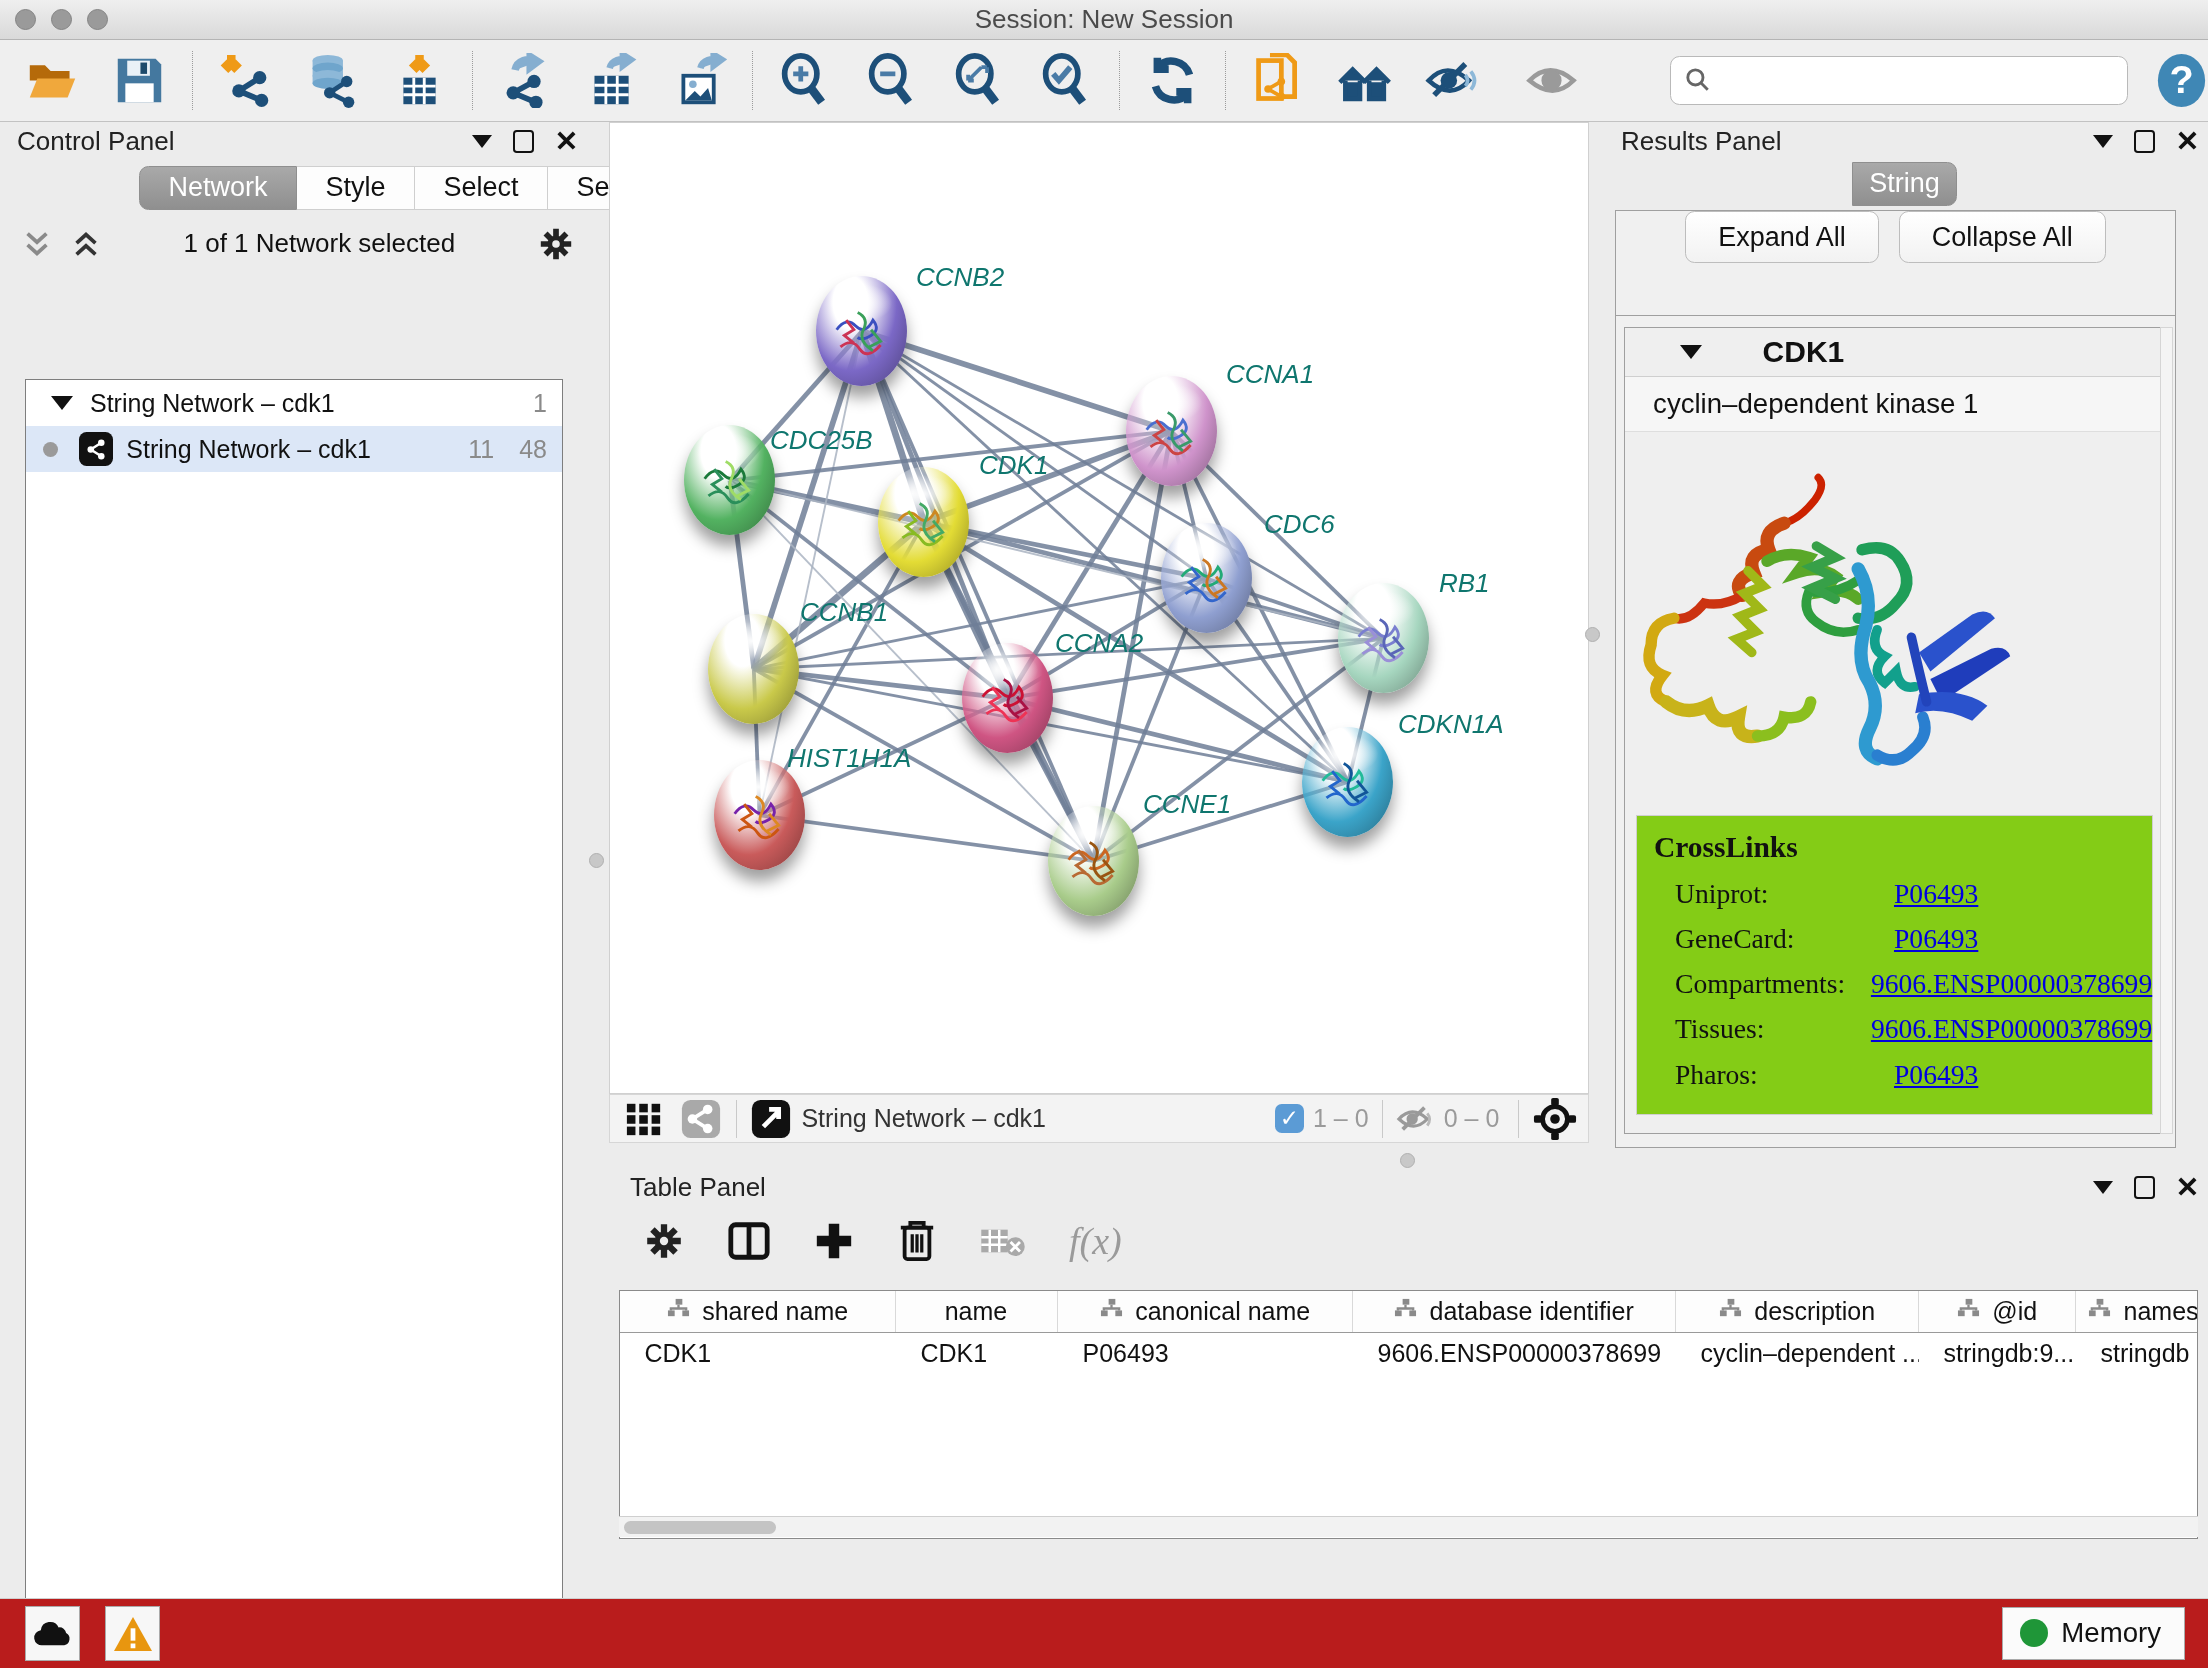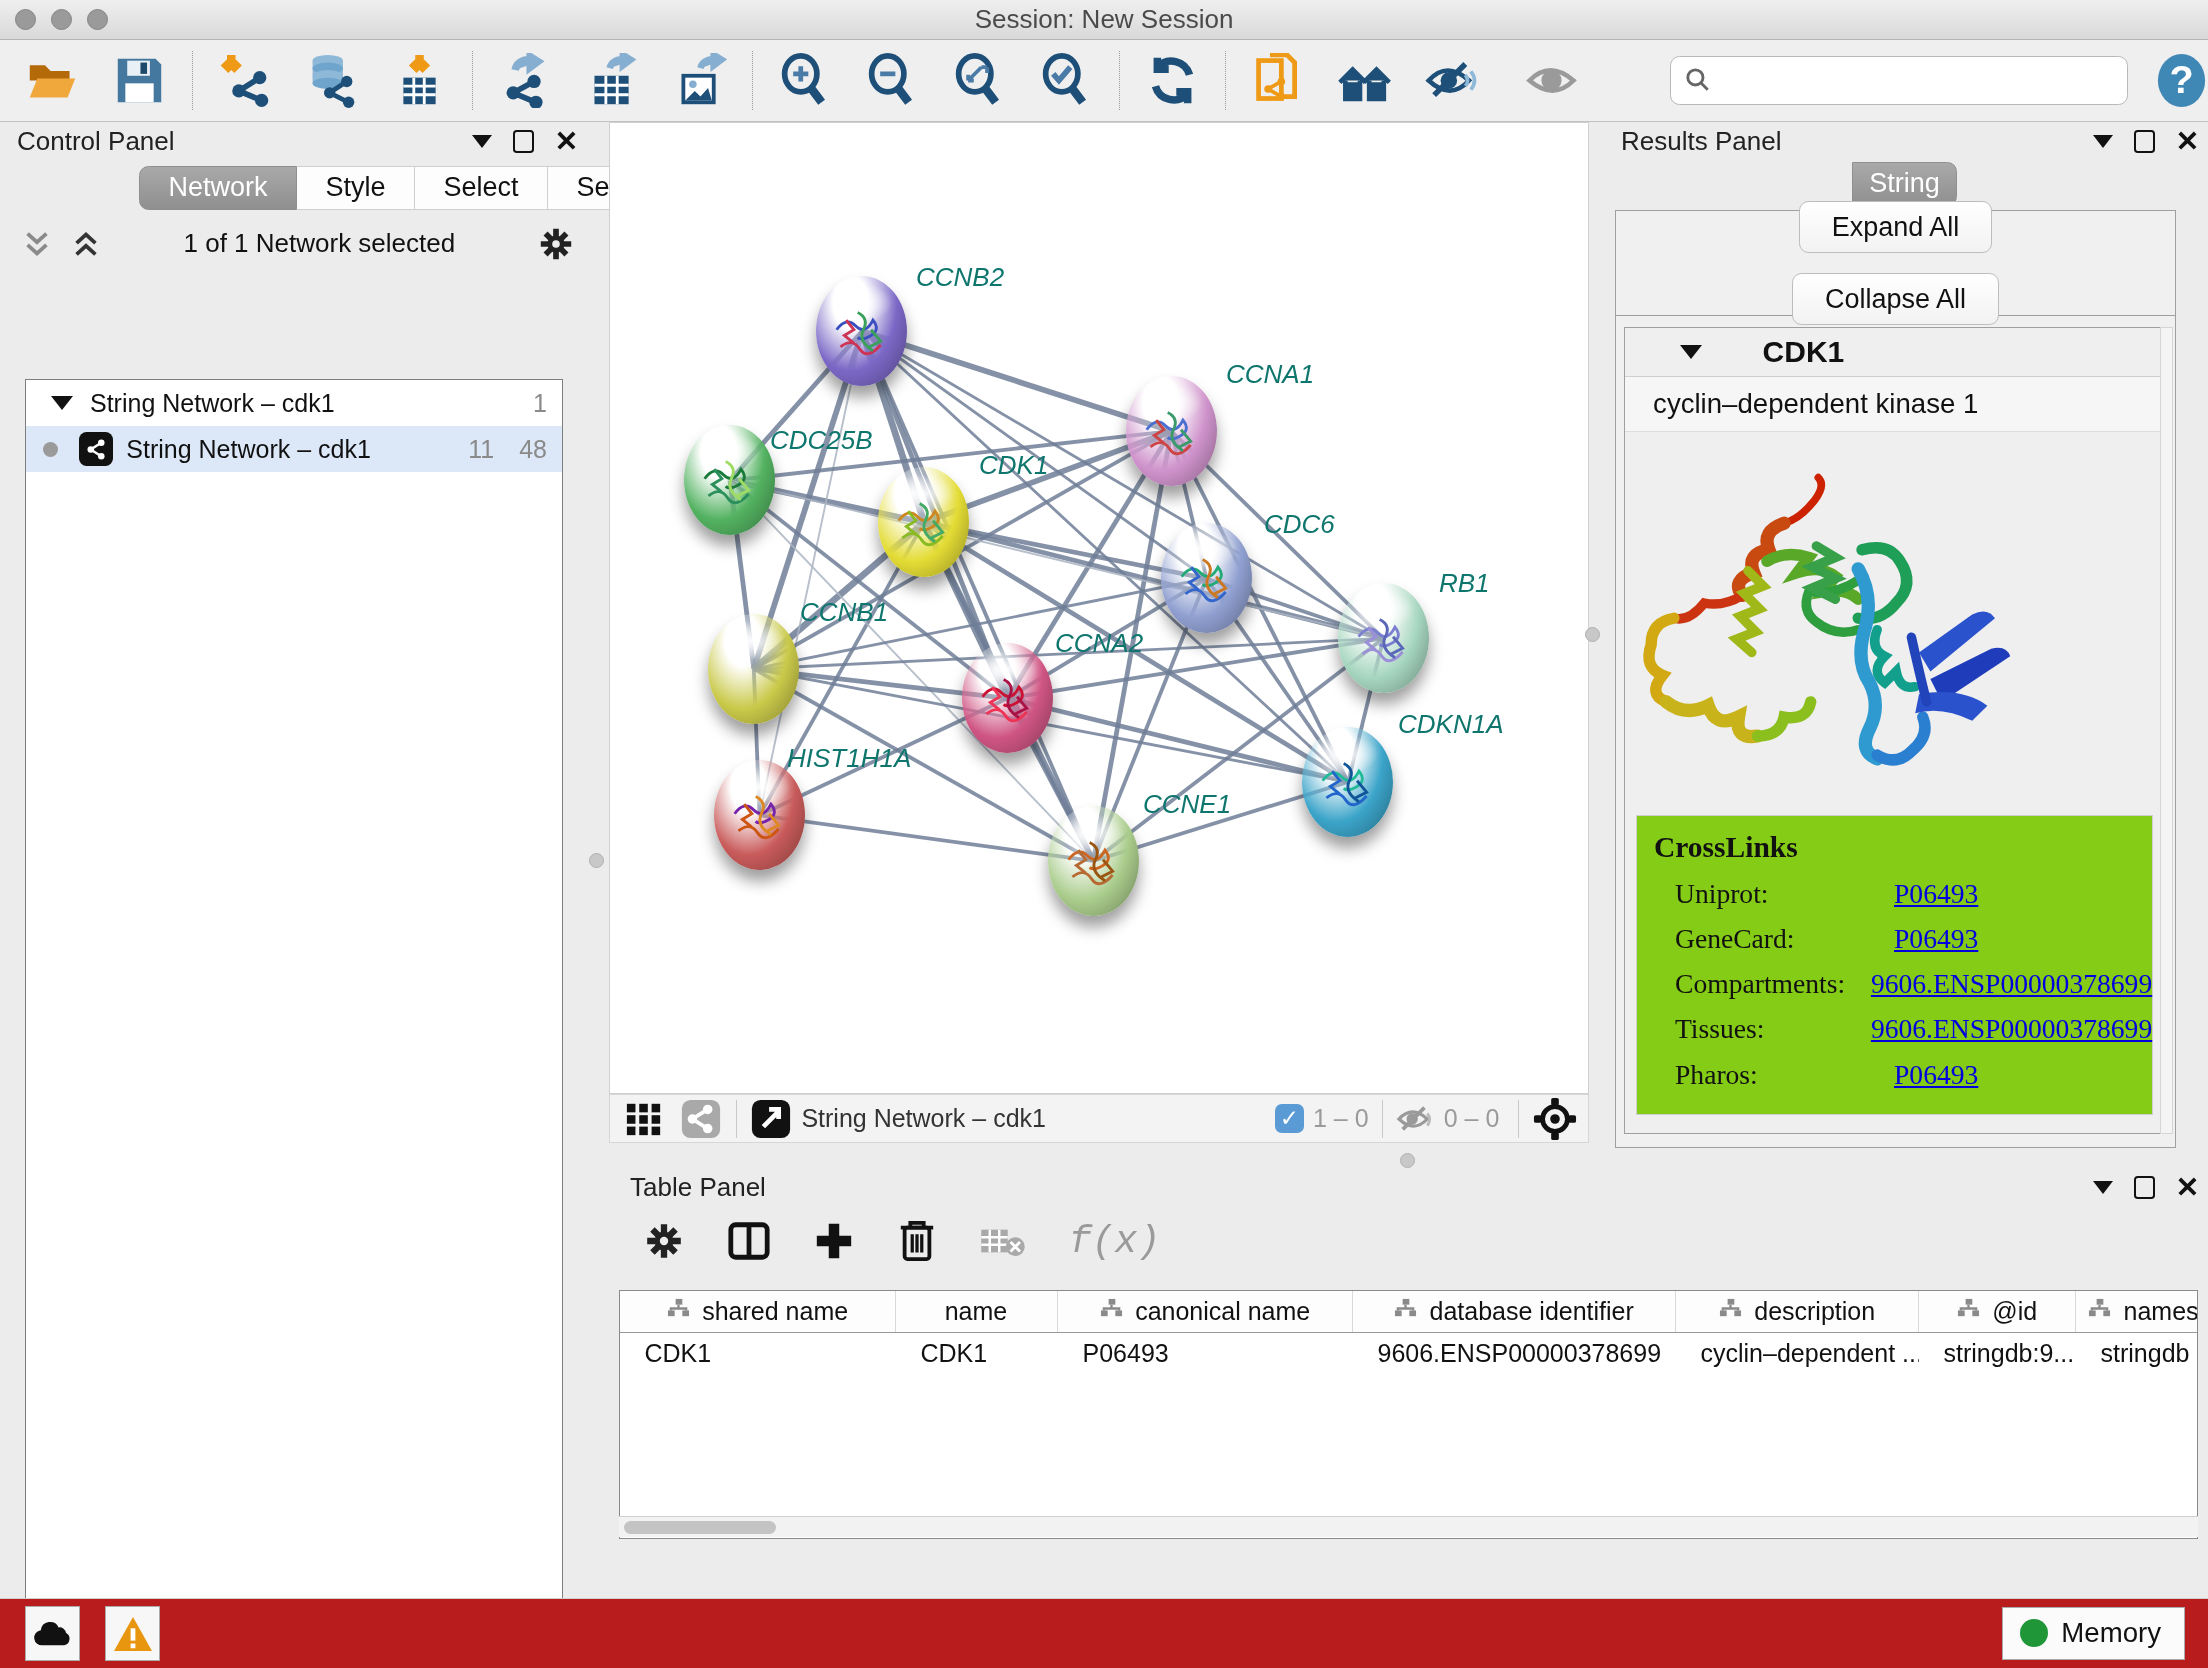--- a/index.html
+++ b/index.html
@@ -74,21 +74,21 @@
   #cf-title { font-size:25px; color:#333; flex:1; margin-left:9.5px; }
   .count-chip { display:flex; align-items:center; gap:9.5px; font-size:25px; color:#9a9a9a; }
   .chk { width:28.5px; height:28.5px; border-radius:6.7px; background:#5b9bd5; color:#fff; font-size:23px;
     display:flex; align-items:center; justify-content:center; }
 
   
   #results-panel { position:absolute; left:1600px; top:122px; width:609px; height:1046px; background:#ececec; }
   #results-panel .panel-title-row { padding-left:21px; }
   #rp-tab { margin:1.9px auto 7.6px auto; width:105px; }
   #rp-body { position:absolute; left:15px; top:88px; width:561px; height:938px; background:#f0f0f0; border:1.9px solid #9f9f9f; }
-  #rp-buttons { height:105px; border-bottom:1.9px solid #9f9f9f; display:flex; align-items:center; justify-content:center; gap:20px;flex-direction:column; }
+  #rp-buttons { height:105px; border-bottom:1.9px solid #9f9f9f; display:flex; align-items:flex-start; justify-content:center; gap:20px; }
   .rp-btn { padding:9.5px 32px; font-size:27px; background:linear-gradient(#ffffff,#f2f2f2); border:1px solid #bdbdbd;
     border-radius:9.5px; color:#111; }
   #rp-card { position:absolute; left:7.6px; top:116px; width:542px; height:807px; background:#efefef; border:1px solid #9f9f9f; overflow:hidden; }
   #rp-card-header { height:49px; display:flex; align-items:center; border-bottom:1px solid #cfcfcf; }
   #rp-card-header .tri-down { margin:0 61px 0 55px; border-left-width:11.4px; border-right-width:11.4px; border-top-width:14.3px; }
   #rp-protein-name { font-size:30px; font-weight:bold; color:#111; }
   #rp-desc { height:55px; display:flex; align-items:center; padding-left:28.5px; font-size:27.6px; color:#111;
     background:#f6f6f6; border-bottom:1px solid #dedede; }
   #rp-structure { margin:34px 0 9.5px 9.5px; }
   #rp-crosslinks { margin:3.8px 11.4px 0 11.4px; background:#84cc16; border:1px solid #cfcfcf; padding:15px 0 23px 17px;
@@ -117,21 +117,21 @@
   
   #statusbar { position:absolute; left:0; top:1598px; width:2208px; height:70px; background:#b91c1c; border-top:1px solid #cfcfcf;
     display:flex; align-items:center; }
   .sb-btn { width:55px; height:55px; border:1.9px solid #aaa; background:#f7f7f7; margin-left:25px;
     display:flex; align-items:center; justify-content:center; }
   #memory-btn { position:absolute; right:23px; top:7.6px; height:53px; padding:0 23px 0 17px; border:1.9px solid #aaa; background:#fbfbfb;
     display:flex; align-items:center; gap:13.3px; font-size:27.6px; color:#111; }
   #memory-dot { width:28.5px; height:28.5px; border-radius:50%; background:#1f9638; }
 
   svg text { font-family:"Liberation Sans",sans-serif; }
-  .fx-label { font-family:Liberation Mono, monospace; font-style:italic; font-size:38px; color:#9a9a9a; }
+  .fx-label { font-family:Liberation Serif, serif; font-style:italic; font-size:38px; color:#9a9a9a; }
 </style>
 </head>
 <body>
 
 <div id="titlebar">
   <div class="traffic"></div>
   <div class="traffic"></div>
   <div class="traffic"></div>
   <div id="window-title">Session: New Session</div>
 </div>

